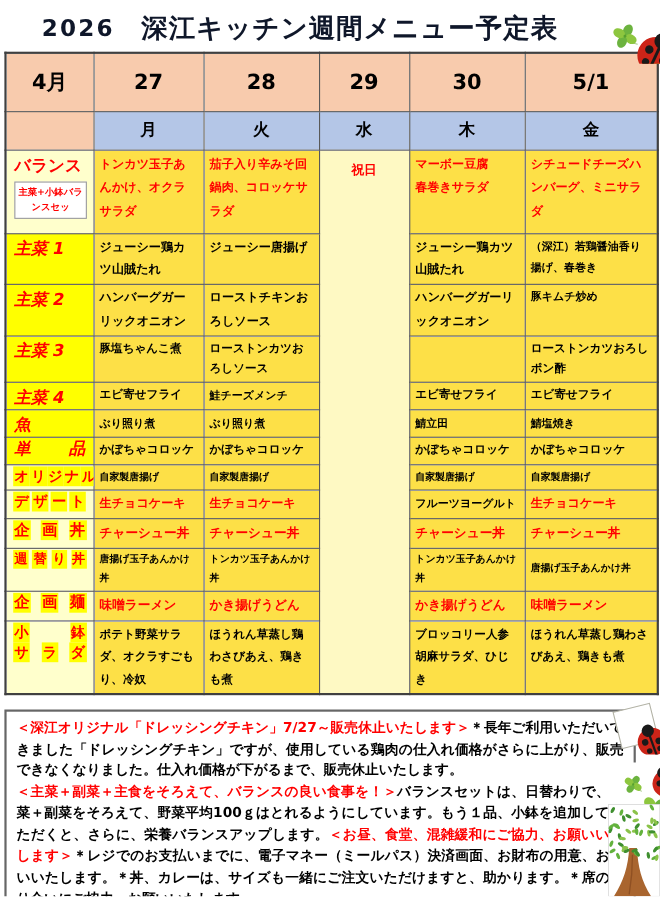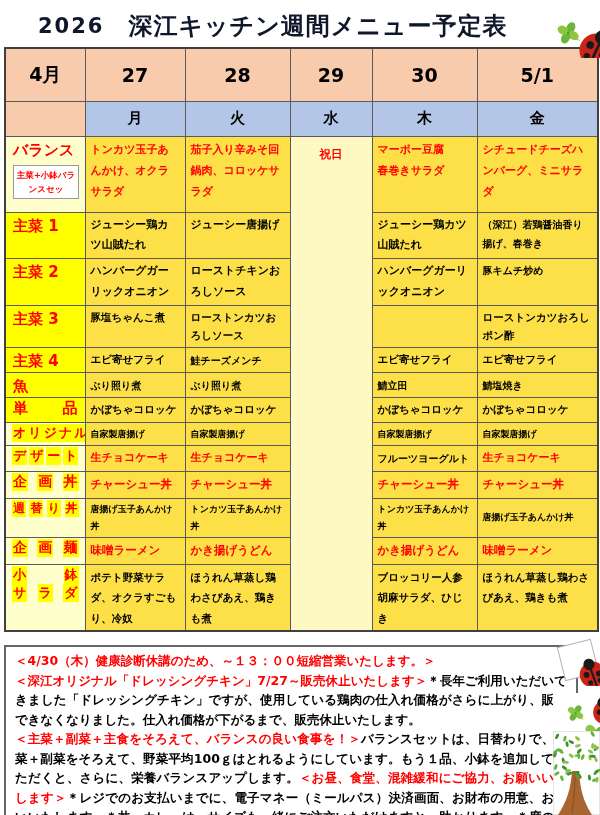--- a/index.html
+++ b/index.html
@@ -12,21 +12,21 @@
   
   table.menu{border-collapse:collapse;table-layout:fixed;width:593px;margin:5px 0 0 4px;
              border:2px solid #404040;}
   table.menu th,table.menu td{border:1px solid #595959;box-sizing:border-box;overflow:hidden;}
   .r-dates th{height:53px;background:#F8CBAD;font-size:19px;color:#000;text-align:center;font-weight:bold;}
   .r-days th{height:35px;background:#B4C6E7;font-size:15px;color:#000;text-align:center;font-weight:bold;}
   .r-days th.spacer{background:#F8CBAD;}
   
   .lbl{color:#FF0000;text-align:left;vertical-align:top;font-weight:bold;}
   .lbl-pale,.lbl-pale-hl{background:#FFFFCC;}
-  .lbl-yellow,.lbl-yellow-just{background:#FFFF00;}
+  .lbl-yellow,.lbl-yellow-just{background:#FFFF00;font-style:italic;}
   .lbl-lg{font-size:15px;} .lbl-md{font-size:13px;} .lbl-md2{font-size:14px;} .lbl-sm{font-size:12px;}
   .lbl-text{padding:3px 0 0 6px;}
   .lbl-sub{width:62px;margin:5px 4px 0 6px;border:1px solid #9a9a9a;background:#fff;color:#FF0000;
            font-size:8.5px;line-height:1.7;text-align:center;padding:2px 1px;font-weight:bold;}
   .lbl-inner{height:100%;display:flex;flex-direction:column;justify-content:space-evenly;}
   .lbl-line{display:flex;justify-content:space-between;padding:0 5px;}
   .hl{background:#FFFF00;padding:0 1px;}
   
   .cell{padding:2px 5px;font-weight:bold;white-space:pre-line;word-break:break-all;
         text-align:left;background:#fde047;line-height:1.9;}
@@ -289,21 +289,20 @@
           </th>
           <td class="cell v-top c-black" style="font-size: 10.5px; line-height: 1.95;">ポテト野菜サラダ、オクラすごもり、冷奴</td>
           <td class="cell v-top c-black" style="font-size: 10.5px; line-height: 1.95;">ほうれん草蒸し鶏わさびあえ、鶏きも煮</td>
           <td class="cell v-top c-black" style="font-size: 10.5px; line-height: 1.95;">ブロッコリー人参胡麻サラダ、ひじき</td>
           <td class="cell v-top c-black" style="font-size: 10.5px; line-height: 1.95;">ほうれん草蒸し鶏わさびあえ、鶏きも煮</td>
         </tr>
       </tbody>
   </table>
 
   <section class="notice" id="notice-box">
-      <p class="notice-p"><span class="seg-red">＜4/30（木）健康診断休講のため、～１３：００短縮営業いたします。＞</span></p>
       <p class="notice-p"><span class="seg-red">＜深江オリジナル「ドレッシングチキン」7/27～販売休止いたします＞</span><span class="seg-black">＊長年ご利用いただいてきました「ドレッシングチキン」ですが、使用している鶏肉の仕入れ価格がさらに上がり、販売できなくなりました。仕入れ価格が下がるまで、販売休止いたします。</span></p>
       <p class="notice-p"><span class="seg-red">＜主菜＋副菜＋主食をそろえて、バランスの良い食事を！＞</span><span class="seg-black">バランスセットは、日替わりで、主菜＋副菜をそろえて、野菜平均100ｇはとれるようにしています。もう１品、小鉢を追加していただくと、さらに、栄養バランスアップします。</span><span class="seg-red">＜お昼、食堂、混雑緩和にご協力、お願いいたします＞</span><span class="seg-black">＊レジでのお支払いまでに、電子マネー（ミールパス）決済画面、お財布の用意、お願いいたします。＊丼、カレーは、サイズも一緒にご注文いただけますと、助かります。＊席の譲り合いにご協力、お願いいたします。</span></p>
     </section>
 
   <div class="deco deco-card">
     <svg width="44" height="52">
       <g transform="translate(22,26) rotate(-14)">
         <rect x="-17" y="-17" width="34" height="34" fill="#ffffff" stroke="#b3b3a6" stroke-width="1"></rect>
       </g>
       <g transform="translate(23,27) rotate(-8) scale(0.55)">

